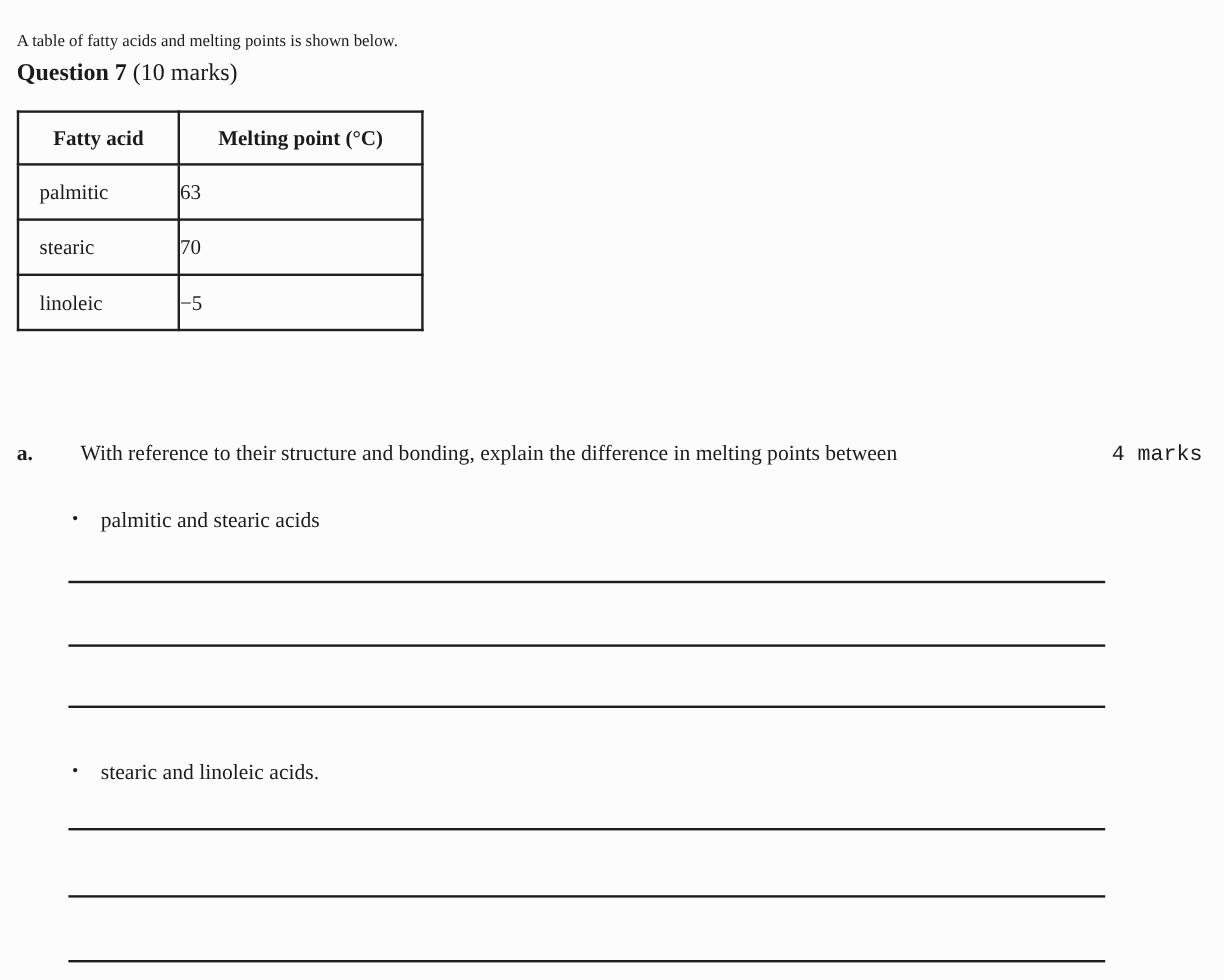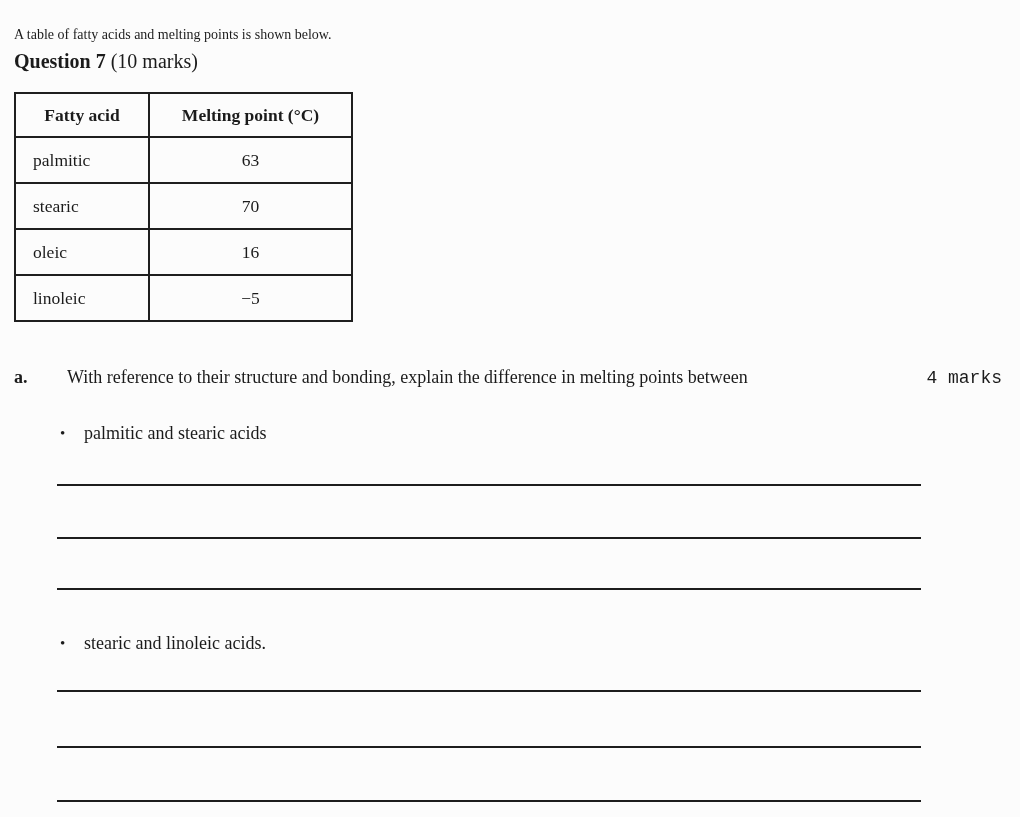--- a/index.html
+++ b/index.html
@@ -57,21 +57,20 @@
   .fa-table td{
     height:44px;
     vertical-align:middle;
     margin-left:32px;
   }
   .fa-table td.acid{
     text-align:left;
     padding-left:17px;
   }
   .fa-table td.mp{
-    text-align:center;
   }
   .part-row{
     position:absolute;
     left:14px;
     top:366px;
     width:988px;
     display:flex;
     align-items:baseline;
     font-size:18px;
     line-height:22px;
@@ -139,24 +138,20 @@
     <tbody>
       <tr>
         <td class="acid">palmitic</td>
         <td class="mp">63</td>
       </tr>
       <tr>
         <td class="acid">stearic</td>
         <td class="mp">70</td>
       </tr>
       <tr>
-        <td class="acid">oleic</td>
-        <td class="mp">16</td>
-      </tr>
-      <tr>
         <td class="acid">linoleic</td>
         <td class="mp">−5</td>
       </tr>
     </tbody>
   </table>
 
   <div class="part-row">
     <span class="part-label">a.</span>
     <span class="part-prompt">With reference to their structure and bonding, explain the difference in melting points between</span>
     <span class="part-marks">4 marks</span>

